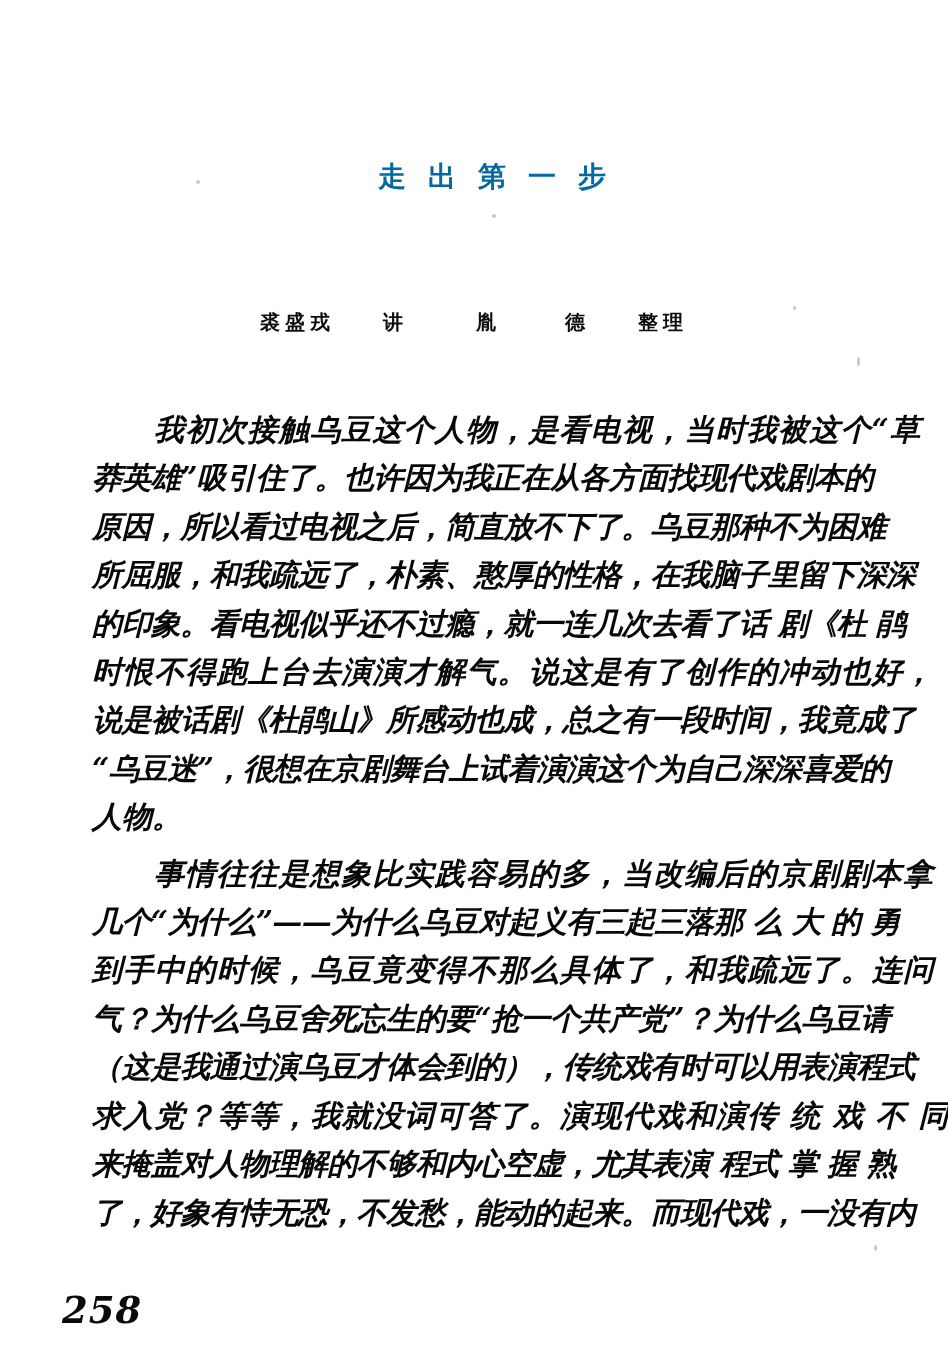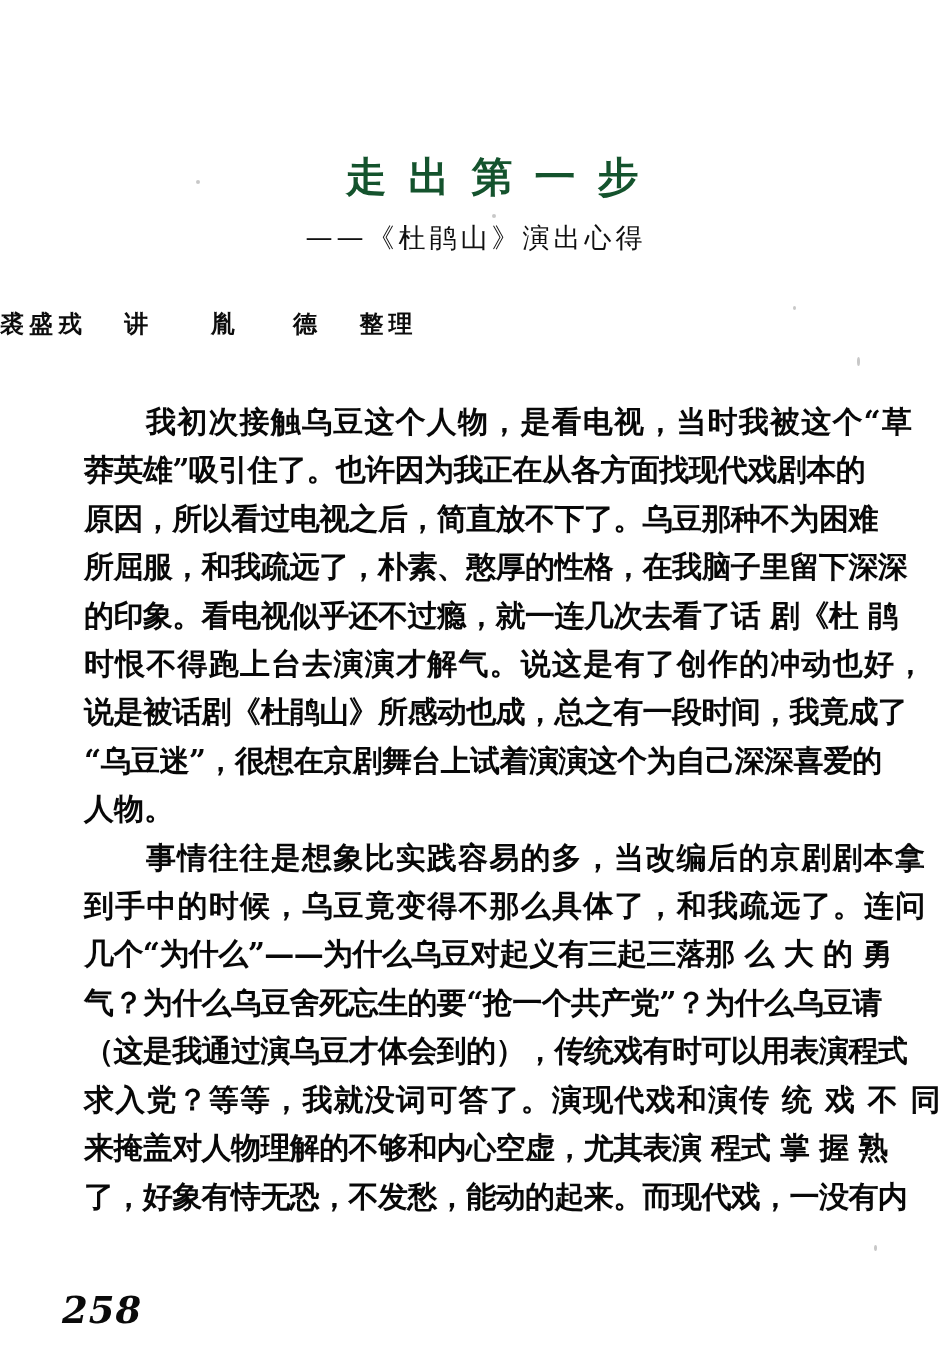--- a/index.html
+++ b/index.html
@@ -25,26 +25,26 @@
   
   .title-block {
     position: absolute;
     left: 0;
     right: 0;
     top: 152px;
     text-align: center;
   }
   .doc-title {
     font-family: "DejaVu Serif", "Liberation Serif", serif;
-    font-size: 41px;
+    font-size: 28px;
     line-height: 50px;
     font-weight: 600;
     letter-spacing: 22px;
     text-indent: 22px;
-    color: #14532d;
+    color: #0369a1;
     white-space: nowrap;
     margin-left: 36px;
   }
   .doc-subtitle {
     margin-top: 18px;
     font-family: "DejaVu Serif", "Liberation Serif", serif;
     font-size: 27px;
     line-height: 36px;
     font-weight: 500;
     letter-spacing: 4px;
@@ -52,41 +52,43 @@
     color: #101010;
     white-space: nowrap;
   }
 
   
   .byline {
     position: absolute;
     left: 0;
     right: 0;
     top: 306px;
-    font-family: Liberation Sans, sans-serif;
-    font-size: 24px;
+    text-align: center;
+    font-family: Liberation Mono, monospace;
+    font-size: 20px;
     line-height: 36px;
     font-weight: 600;
     letter-spacing: 5px;
     color: #0d0d0d;
     white-space: nowrap;
   }
   .byline .sep-sm { display: inline-block; width: 14px; }
   .byline .sep-md { display: inline-block; width: 30px; }
   .byline .sep-lg { display: inline-block; width: 34px; }
 
   
   .body-text {
     position: absolute;
     left: 84px;
     top: 398px;
     width: 780px;
   }
   .para {
-    margin: 0;
+    margin: 8px;
+    font-style: italic;
   }
   .line {
     font-family: "DejaVu Serif", "Liberation Serif", serif;
     font-size: 30px;
     line-height: 48.4px;
     font-weight: 600;
     color: #080808;
     white-space: nowrap;
     letter-spacing: 0px;
   }
@@ -124,21 +126,20 @@
 <div class="page">
 
   <span class="speck" style="left:196px; top:180px; width:4px; height:4px;"></span>
   <span class="speck" style="left:492px; top:214px; width:4px; height:4px;"></span>
   <span class="speck" style="left:793px; top:306px; width:3px; height:4px;"></span>
   <span class="speck" style="left:857px; top:357px; width:3px; height:9px;"></span>
   <span class="speck" style="left:874px; top:1245px; width:3px; height:6px;"></span>
 
   <div class="title-block">
     <div class="doc-title">走出第一步</div>
-    <div class="doc-subtitle">——《杜鹃山》演出心得</div>
   </div>
 
   <div class="byline">
     <span>裘盛戎</span>
     <span class="sep-sm"></span>
     <span>讲</span>
     <span class="sep-lg"></span>
     <span>胤</span>
     <span class="sep-md"></span>
     <span>德</span>
@@ -155,22 +156,22 @@
       <div class="line tight">所屈服，和我疏远了，朴素、憨厚的性格，在我脑子里留下深深</div>
       <div class="line tight">的印象。看电视似乎还不过瘾，就一连几次去看了话 剧《杜 鹃</div>
       <div class="line sp1">时恨不得跑上台去演演才解气。说这是有了创作的冲动也好，</div>
       <div class="line tight">说是被话剧《杜鹃山》所感动也成，总之有一段时间，我竟成了</div>
       <div class="line tight">“乌豆迷”，很想在京剧舞台上试着演演这个为自己深深喜爱的</div>
       <div class="line">人物。</div>
     </div>
 
     <div class="para">
       <div class="line indent sp1">事情往往是想象比实践容易的多，当改编后的京剧剧本拿</div>
+      <div class="line tight">几个“为什么”——为什么乌豆对起义有三起三落那 么 大 的 勇</div>
       <div class="line sp1">到手中的时候，乌豆竟变得不那么具体了，和我疏远了。连问</div>
-      <div class="line tight">几个“为什么”——为什么乌豆对起义有三起三落那 么 大 的 勇</div>
       <div class="line tight">气？为什么乌豆舍死忘生的要“抢一个共产党”？为什么乌豆请</div>
       <div class="line tight">（这是我通过演乌豆才体会到的），传统戏有时可以用表演程式</div>
       <div class="line sp1">求入党？等等，我就没词可答了。演现代戏和演传 统 戏 不 同</div>
       <div class="line tight">来掩盖对人物理解的不够和内心空虚，尤其表演 程式 掌 握 熟</div>
       <div class="line tight">了，好象有恃无恐，不发愁，能动的起来。而现代戏，一没有内</div>
     </div>
 
   </div>
 
   <div class="page-number">258</div>

